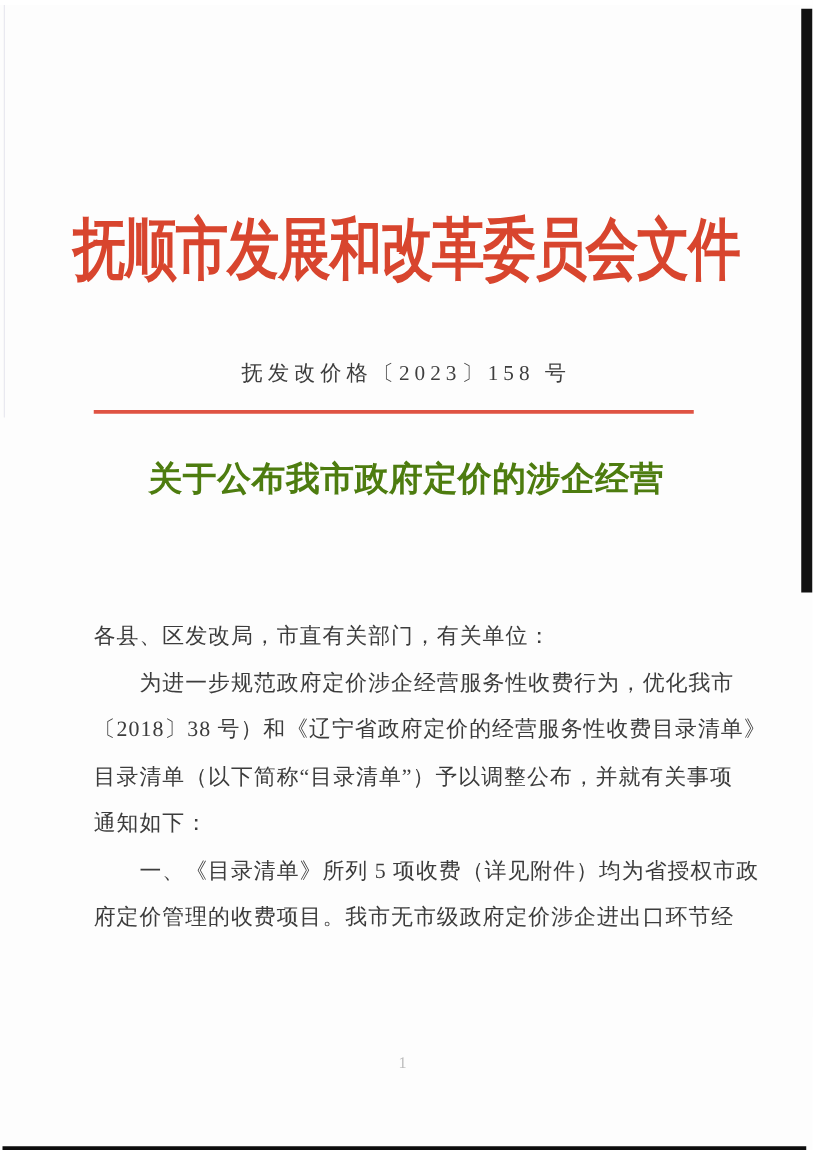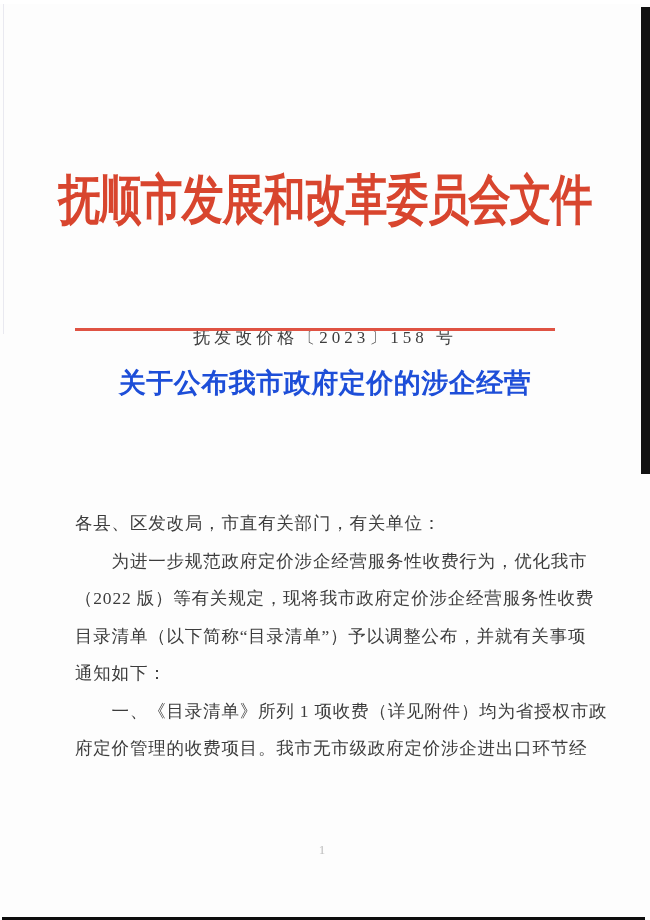--- a/index.html
+++ b/index.html
@@ -38,40 +38,38 @@
     transform:scaleY(1.28);
     transform-origin:center top;
     white-space:nowrap;
   }
   .doc-number{
     position:absolute;left:0;top:283px;width:650px;
     text-align:center;
     font-size:17px;color:#3e3e3e;
     letter-spacing:4px;
     white-space:nowrap;
-    margin-top:39px;
   }
   .red-rule{
     position:absolute;left:75px;top:324px;width:480px;height:3px;
     background:#df5343;
   }
   .doc-title{
     position:absolute;left:0;top:360px;width:650px;
     text-align:center;
-    font-size:27px;font-weight:bold;color:#1d4ed8;
+    font-size:27px;font-weight:bold;color:#4d7c0f;
     line-height:38px;
     letter-spacing:0.5px;
   }
   .body-text{
     position:absolute;left:75px;top:486px;width:500px;
     font-size:17.5px;color:#3c3c3c;
     line-height:37.5px;
     letter-spacing:0.8px;
     white-space:nowrap;
-    margin-top:15px;
   }
   .body-line{height:37.5px;}
   .page-number{
     position:absolute;left:312px;top:838px;width:20px;
     text-align:center;
     font-size:13px;color:#bdbdbd;
   }
 </style>
 </head>
 <body>
@@ -88,22 +86,22 @@
 
   <div class="red-rule"></div>
 
   <div class="doc-title">
     <div>关于公布我市政府定价的涉企经营</div>
   </div>
 
   <div class="body-text">
     <div class="body-line">各县、区发改局，市直有关部门，有关单位：</div>
     <div class="body-line">　　为进一步规范政府定价涉企经营服务性收费行为，优化我市</div>
-    <div class="body-line">（2022 版）等有关规定，现将我市政府定价涉企经营服务性收费</div>
+    <div class="body-line">〔2018〕38 号）和《辽宁省政府定价的经营服务性收费目录清单》</div>
     <div class="body-line">目录清单（以下简称“目录清单”）予以调整公布，并就有关事项</div>
     <div class="body-line">通知如下：</div>
-    <div class="body-line">　　一、《目录清单》所列 1 项收费（详见附件）均为省授权市政</div>
+    <div class="body-line">　　一、《目录清单》所列 5 项收费（详见附件）均为省授权市政</div>
     <div class="body-line">府定价管理的收费项目。我市无市级政府定价涉企进出口环节经</div>
   </div>
 
   <div class="page-number">1</div>
 
 </div>
 
 </body></html>

